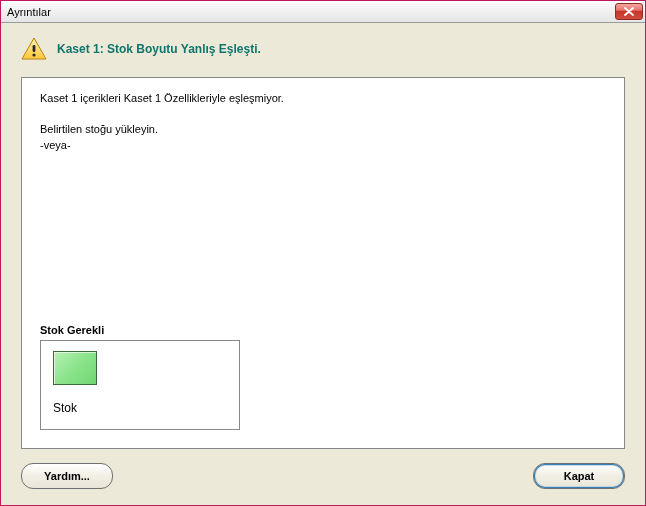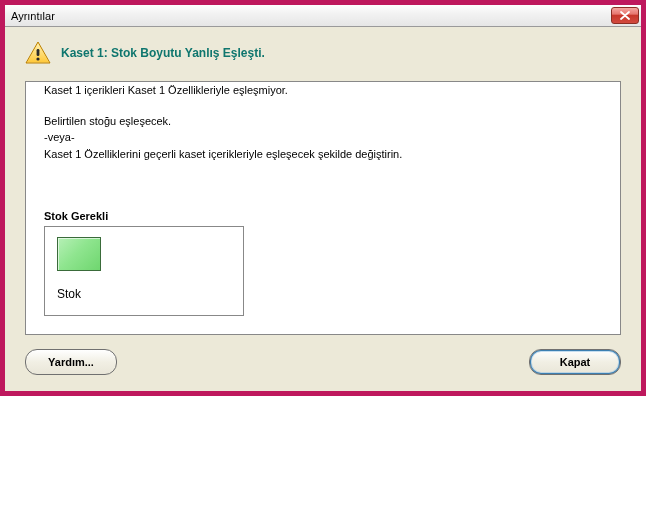--- a/index.html
+++ b/index.html
@@ -8,23 +8,23 @@
     padding: 0;
     font-family: Tahoma, Arial, sans-serif;
     font-size: 11px;
     background: #fff;
     width: 646px;
     height: 506px;
     overflow: hidden;
   }
   .dialog {
     width: 646px;
-    height: 396px;
+    height: 506px;
     background: #ece9d8;
-    border: 5px solid #be185d;
+    border: 1px solid #be185d;
     display: flex;
     flex-direction: column;
   }
   .titlebar {
     height: 22px;
     background: linear-gradient(to bottom, #fefefe 0%, #f2f2f2 40%, #e6e6e6 100%);
     border-bottom: 1px solid #9a9a9a;
     display: flex;
     align-items: center;
     padding: 0 2px 0 6px;
@@ -60,21 +60,21 @@
   .header-title {
     font-weight: bold;
     font-size: 12px;
     color: #0f766e;
   }
   .content-panel {
     margin: 6px 20px 0 20px;
     background: #fff;
     border: 1px solid #888;
     flex: 1;
-    padding: 0 18px 18px 18px;
+    padding: 12px 18px 18px 18px;
     display: flex;
     flex-direction: column;
   }
   .msg-block {
     font-size: 11px;
     color: #000;
     line-height: 1.5;
   }
   .msg-block p { margin: 0 0 14px 0; }
   .msg-block .tight { margin: 0; }
@@ -148,23 +148,22 @@
       </defs>
       <rect x="11.6" y="8" width="2.8" height="7" rx="1.3" fill="#2a2a2a"></rect>
       <circle cx="13" cy="18" r="1.6" fill="#2a2a2a"></circle>
     </svg>
     <div class="header-title">Kaset 1: Stok Boyutu Yanlış Eşleşti.</div>
   </div>
 
   <div class="content-panel">
     <div class="msg-block">
       <p>Kaset 1 içerikleri Kaset 1 Özellikleriyle eşleşmiyor.</p>
-      <p class="tight">Belirtilen stoğu eşleşecek.</p>
+      <p class="tight">Belirtilen stoğu yükleyin.</p>
       <p class="tight">-veya-</p>
-      <p class="tight">Kaset 1 Özelliklerini geçerli kaset içerikleriyle eşleşecek şekilde değiştirin.</p>
     </div>
 
     <div class="section-label">Stok Gerekli</div>
     <div class="stock-box">
       <div class="swatch"></div>
       <div class="stock-name">Stok</div>
     </div>
   </div>
 
   <div class="button-row">

